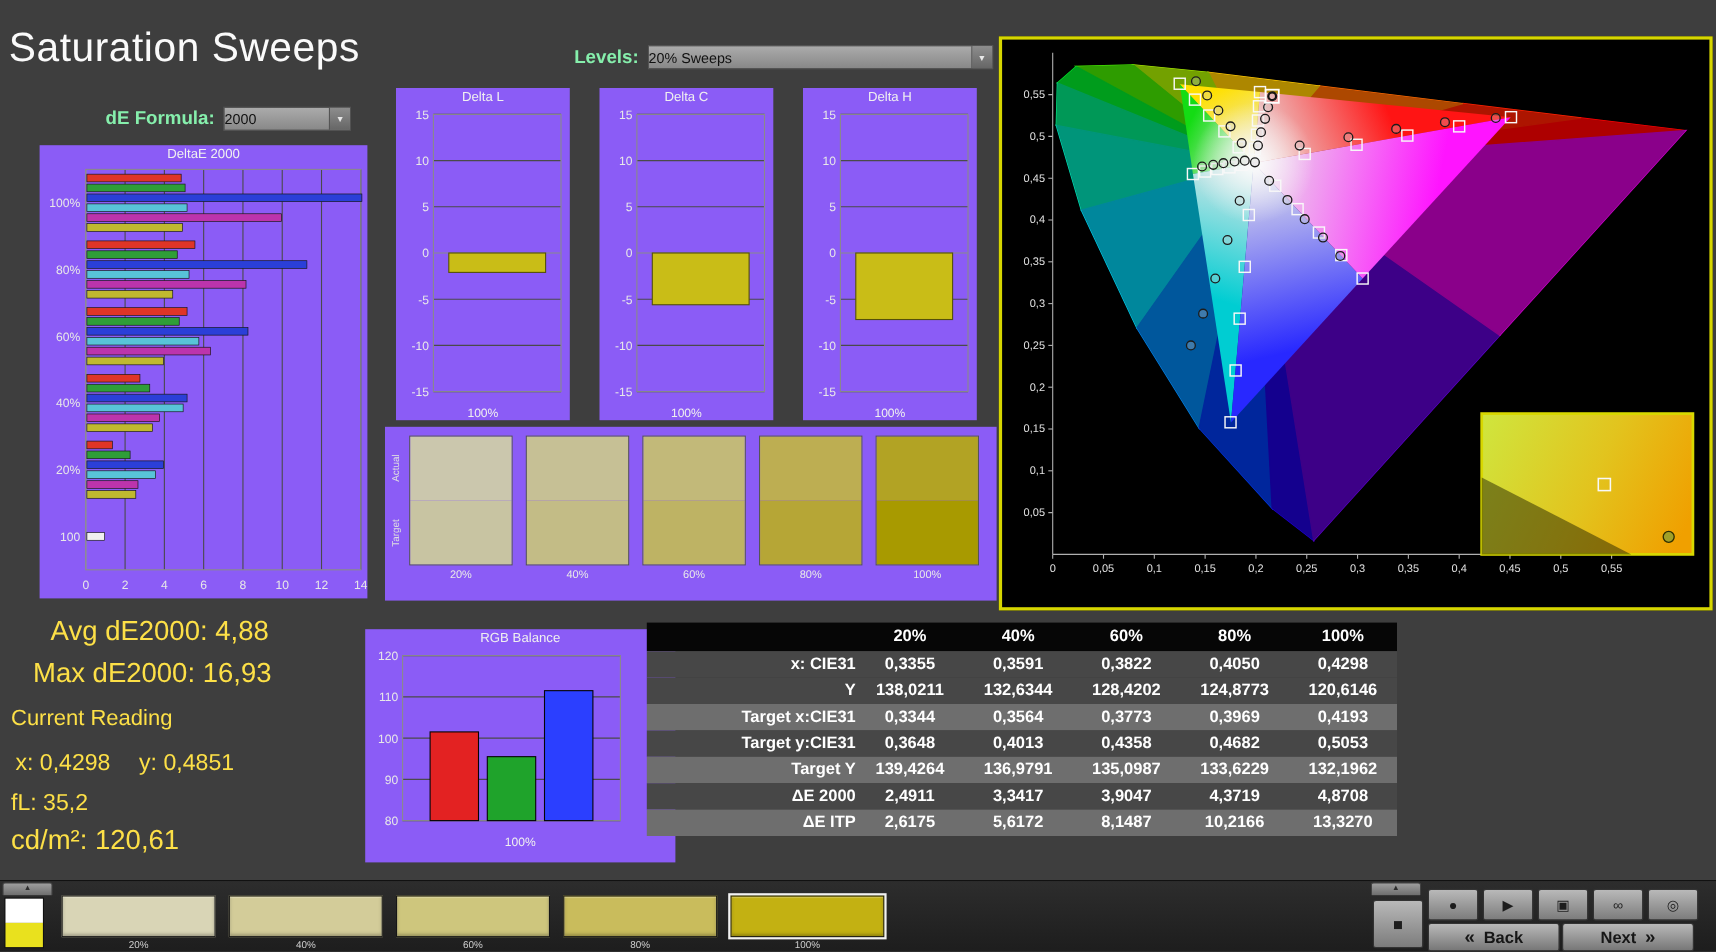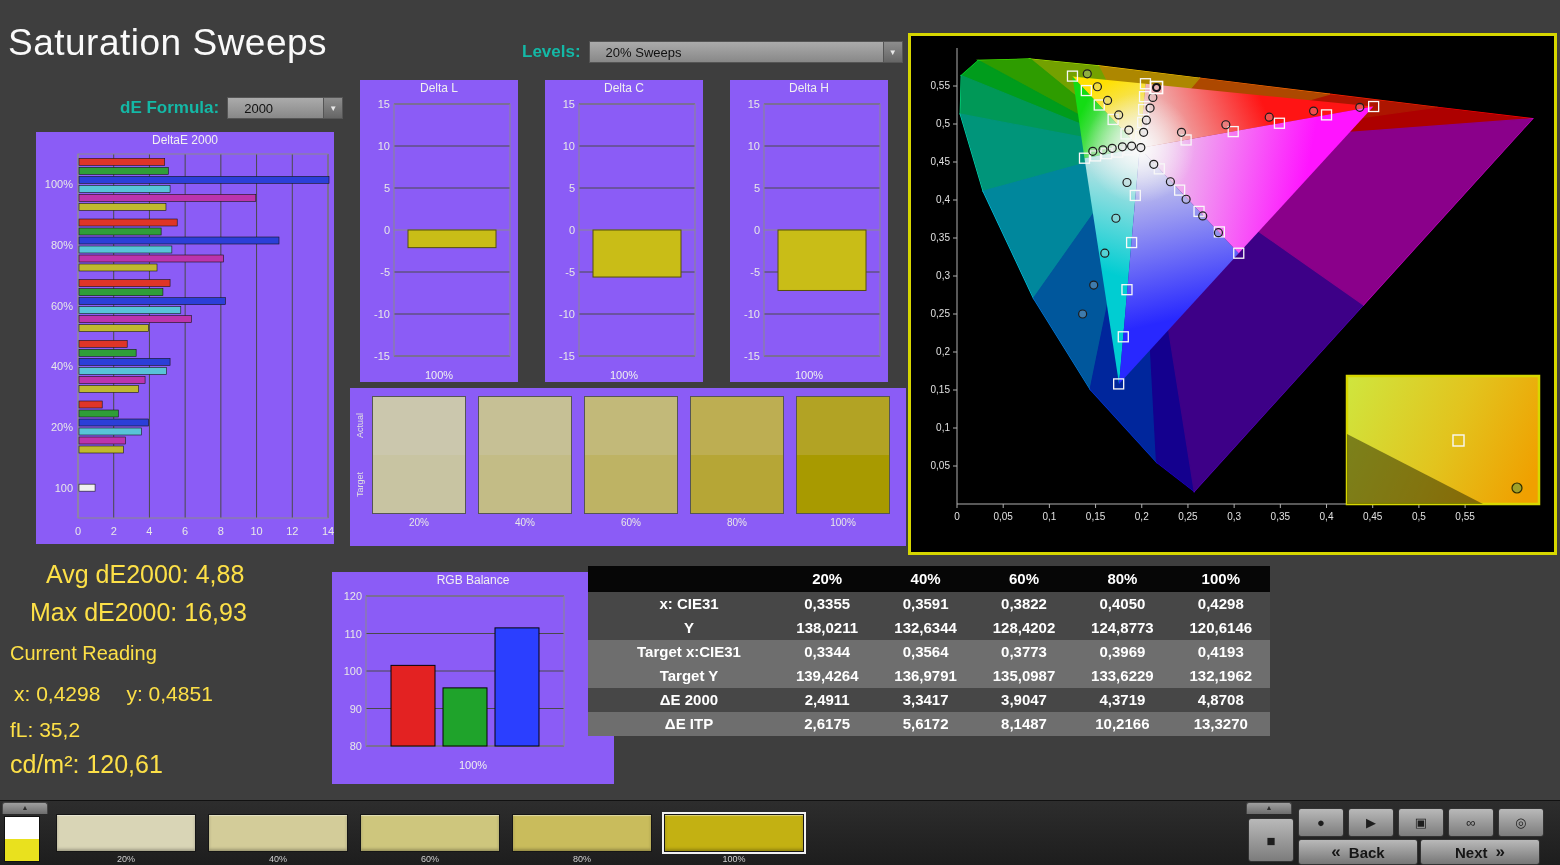--- a/index.html
+++ b/index.html
@@ -3,26 +3,26 @@
 <meta charset="utf-8">
 <style>
   html,body{margin:0;padding:0}
   body{
     width:1560px;height:865px;position:relative;overflow:hidden;
     background:#3e3e3e;font-family:"Liberation Sans",sans-serif;
   }
   
   #page-title{position:absolute;left:8px;top:22px;font-size:37px;color:#fafafa;letter-spacing:.5px}
   .ctl-row{position:absolute;display:flex;align-items:center;gap:8px}
-  #de-formula-row{left:120px;top:97px}
+  #de-formula-row{left:96px;top:97px}
   #levels-row{left:522px;top:41px}
-  .ctl-label{color:#14b8a6;font-size:17px;font-weight:600}
+  .ctl-label{color:#86efac;font-size:17px;font-weight:600}
   .dropdown{height:22px;background:linear-gradient(#ababab,#888);border:1px solid #555;
     display:flex;align-items:center;justify-content:space-between;color:#111;font-size:13px;
-    padding-left:16px;box-sizing:border-box;cursor:pointer}
+    padding-left:0;box-sizing:border-box;cursor:pointer}
   #de-dd{width:116px}
   #levels-dd{width:314px}
   .dd-arrow{width:18px;height:20px;background:linear-gradient(#8d8d8d,#666);border-left:1px solid #555;
     color:#e8e8e8;font-size:8px;display:flex;align-items:center;justify-content:center}
   
   .blackpanel{position:absolute;background:#8b5cf6}
   .chart-title{height:16px;line-height:16px;font-size:12px;color:#f0f0f0;text-align:center}
   .x-label{height:16px;line-height:14px;font-size:11px;color:#f0f0f0;text-align:center}
   #deltae-panel{left:36px;top:132px;width:298px;height:412px}
   #dl-panel{left:360px;top:80px;width:158px;height:302px}
@@ -52,21 +52,21 @@
   #readout-xy span{margin-right:26px}
   #readout-fl{left:10px;top:718px;font-size:21px}
   #readout-cd{left:10px;top:750px;font-size:25px}
   
   #results-table{position:absolute;left:588px;top:566px;width:682px;font-size:15px;font-weight:bold;color:#fff}
   .t-row{display:grid;grid-template-columns:190px repeat(5,1fr);height:24px;line-height:24px}
   .t-head{background:#060606;height:26px;line-height:26px}
   .t-dark{background:#474747}
   .t-light{background:#6e6e6e}
   .t-cell{text-align:center;overflow:hidden}
-  .t-label{text-align:center;padding-left:12px}
+  .t-label{text-align:right;padding-left:12px}
   
   #bottom-bar{position:absolute;left:0;top:800px;width:1560px;height:65px;
     background:linear-gradient(#2d2d2d,#1d1d1d);border-top:1px solid #111}
   .collapse-tab{position:absolute;width:44px;height:11px;background:linear-gradient(#9f9f9f,#6d6d6d);
     border:1px solid #444;border-bottom:none;border-radius:3px 3px 0 0;color:#2d2d2d;
     font-size:7px;line-height:10px;text-align:center;cursor:pointer}
   #collapse-left{left:2px;top:1px}
   #collapse-right{left:1246px;top:1px}
   #corner-swatch{position:absolute;left:4px;top:15px;width:34px;height:44px;border:1px solid #111}
   .cs-half{height:22px}
@@ -516,20 +516,28 @@
       <div class="t-cell">120,6146</div>
     </div>
     <div class="t-row t-light">
       <div class="t-cell t-label">Target x:CIE31</div>
       <div class="t-cell">0,3344</div>
       <div class="t-cell">0,3564</div>
       <div class="t-cell">0,3773</div>
       <div class="t-cell">0,3969</div>
       <div class="t-cell">0,4193</div>
     </div>
+    <div class="t-row t-dark">
+      <div class="t-cell t-label">Target y:CIE31</div>
+      <div class="t-cell">0,3648</div>
+      <div class="t-cell">0,4013</div>
+      <div class="t-cell">0,4358</div>
+      <div class="t-cell">0,4682</div>
+      <div class="t-cell">0,5053</div>
+    </div>
     <div class="t-row t-light">
       <div class="t-cell t-label">Target Y</div>
       <div class="t-cell">139,4264</div>
       <div class="t-cell">136,9791</div>
       <div class="t-cell">135,0987</div>
       <div class="t-cell">133,6229</div>
       <div class="t-cell">132,1962</div>
     </div>
     <div class="t-row t-dark">
       <div class="t-cell t-label">ΔE 2000</div>

